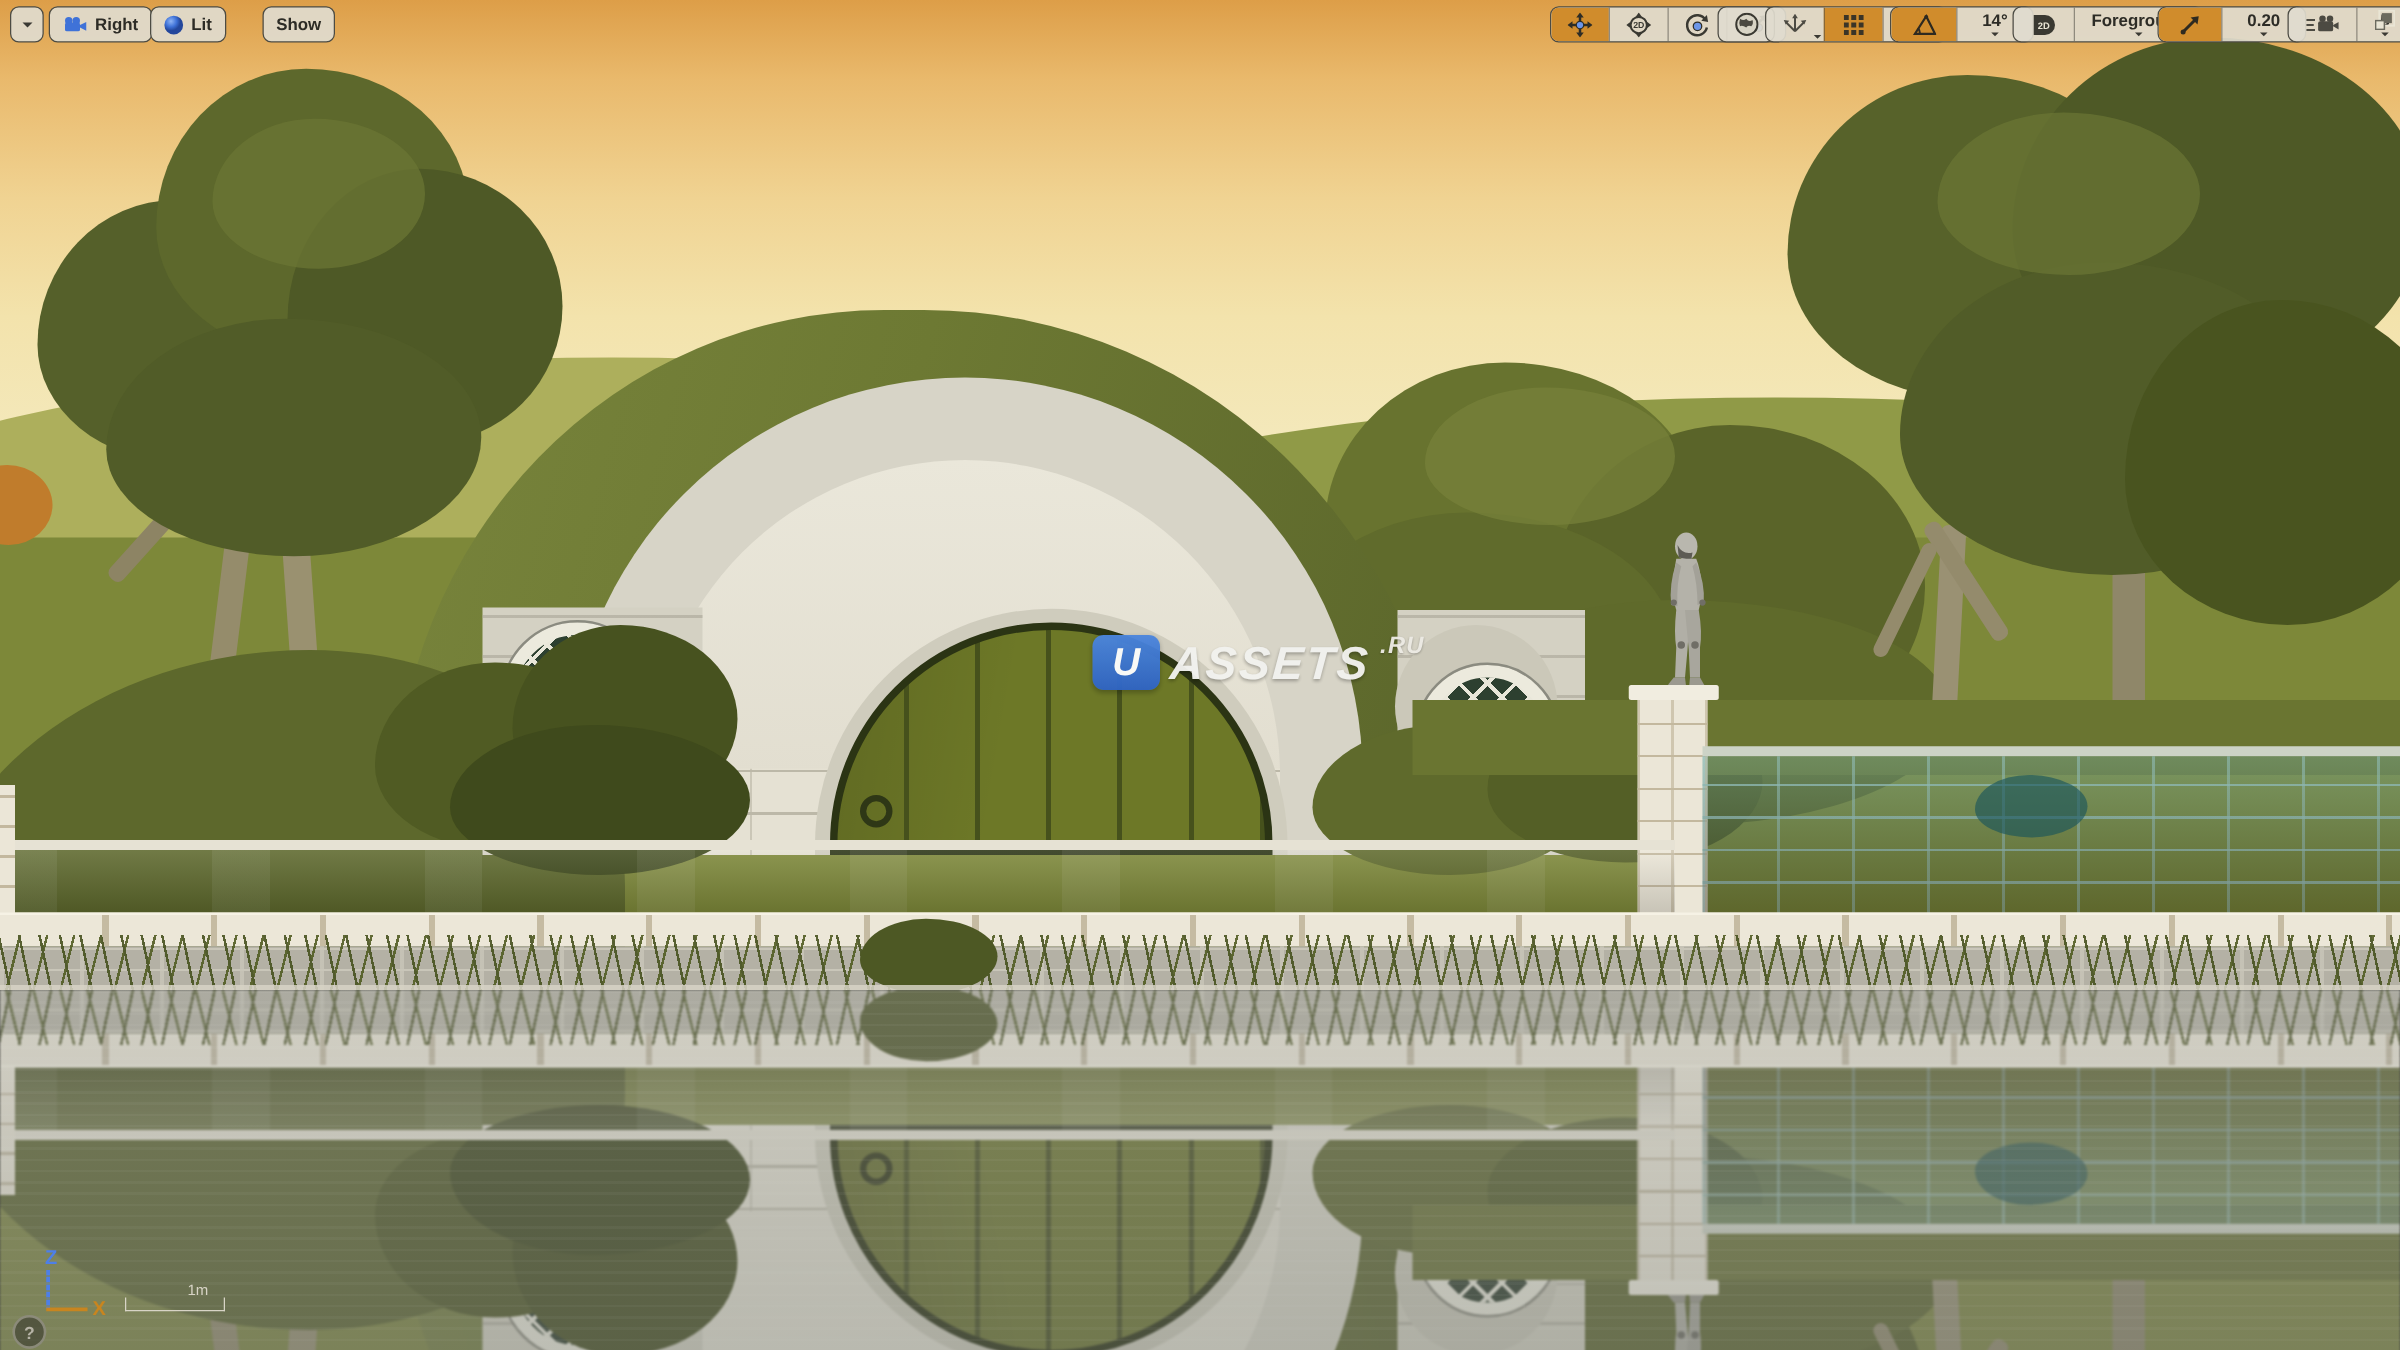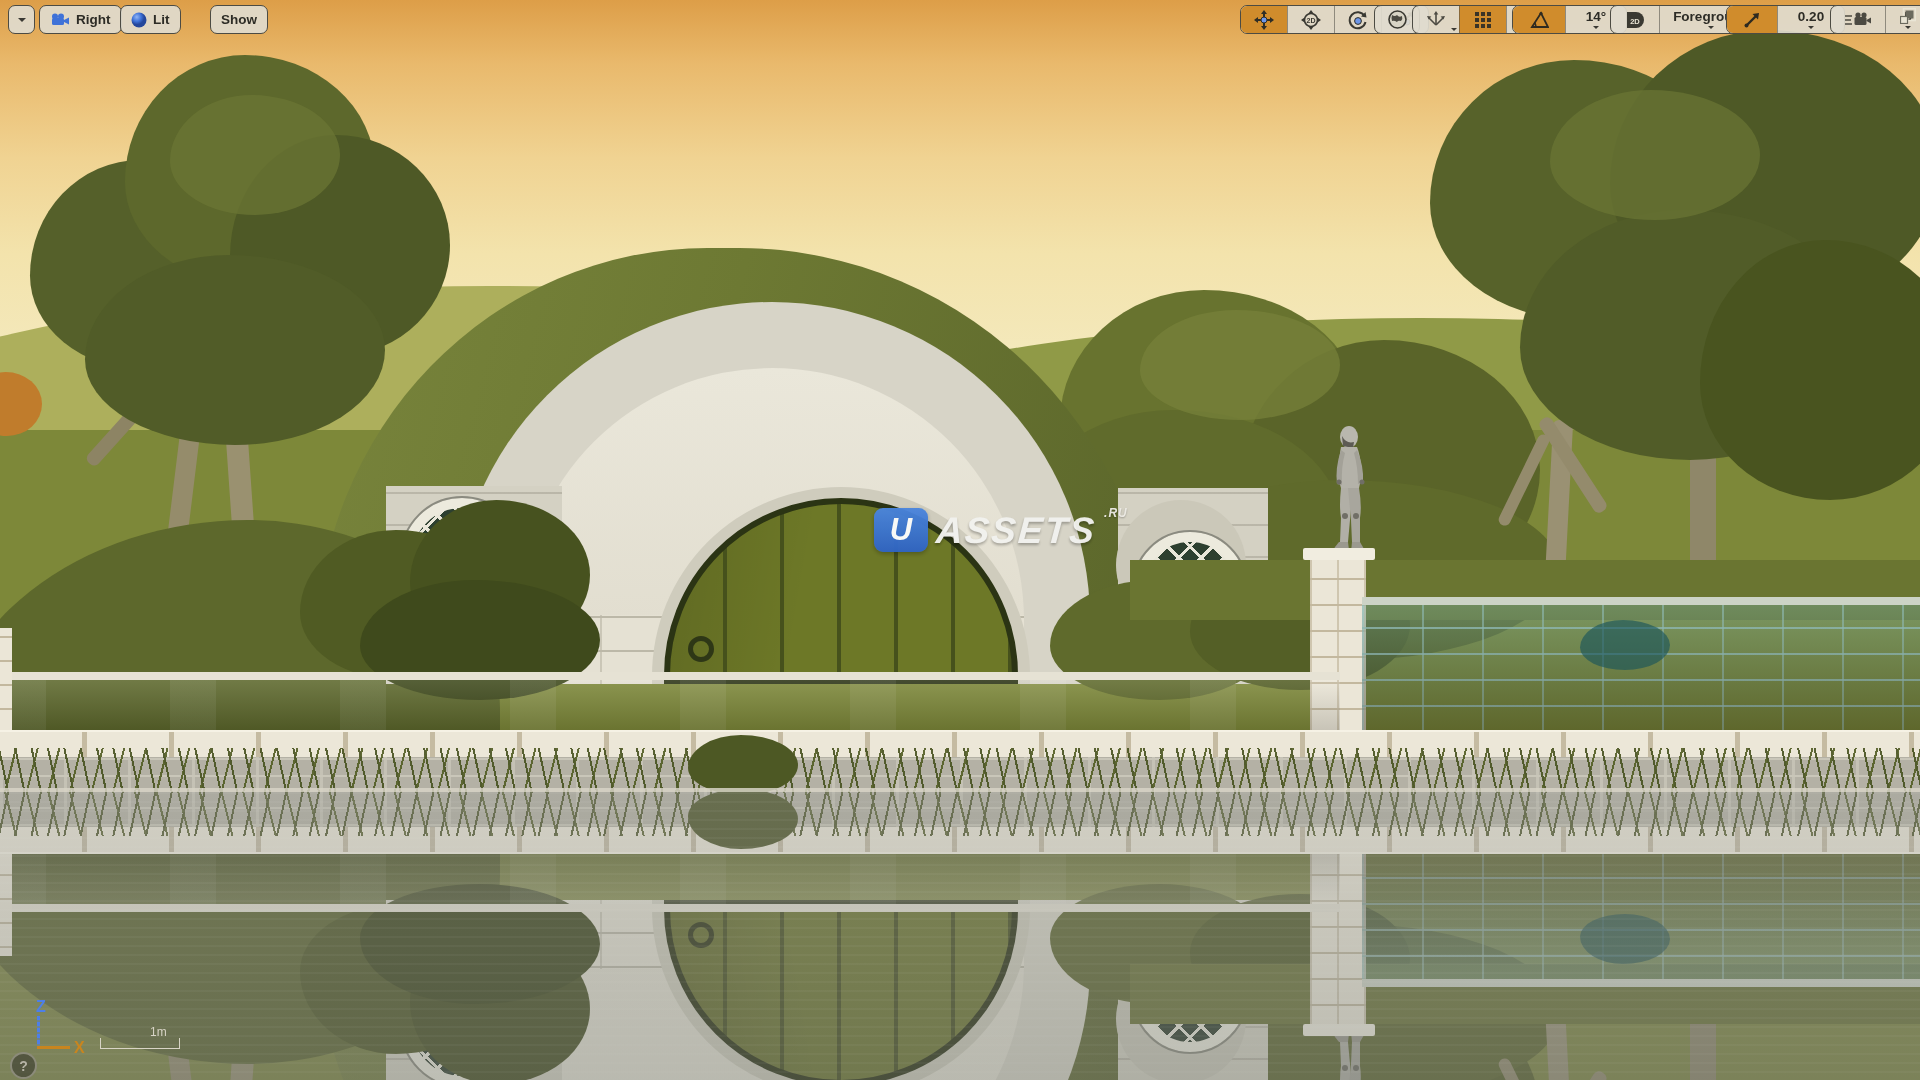--- a/index.html
+++ b/index.html
@@ -36,21 +36,21 @@
   .caret.sm{border-left-width:3px;border-right-width:3px;border-top-width:3px;}
   .cornercaret{position:absolute;right:2px;bottom:2px;}
 
   
   .wm{left:874px;top:508px;display:flex;align-items:flex-start;gap:8px;opacity:.96;}
   .wmbadge{width:54px;height:44px;border-radius:9px;background:linear-gradient(180deg,#4b86dd,#2f64c4);
            display:flex;align-items:center;justify-content:center;color:#fff;font-size:31px;font-weight:bold;
            font-style:italic;box-shadow:0 2px 4px rgba(0,0,0,.25);}
   .wmname{color:#f2f2ef;font-size:37px;font-weight:bold;font-style:italic;letter-spacing:2px;
           text-shadow:0 2px 3px rgba(0,0,0,.3);transform:skewX(-4deg);margin-top:2px;}
-  .wmtld{color:#eceae4;font-size:12px;font-weight:bold;font-style:italic;letter-spacing:1px;
+  .wmtld{color:#eceae4;font-size:19px;font-weight:bold;font-style:italic;letter-spacing:1px;
          text-shadow:0 1px 2px rgba(0,0,0,.3);margin-top:-2px;}
 
   
   .gz{font-weight:bold;font-size:16px;}
   .help{left:10px;top:1052px;width:23px;height:23px;border-radius:50%;background:rgba(42,42,37,.5);
         border:2px solid rgba(185,183,170,.55);color:#b6b3a6;display:flex;align-items:center;justify-content:center;
         font-size:14px;font-weight:bold;}
 
   
   .water{position:absolute;left:0;top:792px;width:1920px;height:288px;overflow:hidden;}

